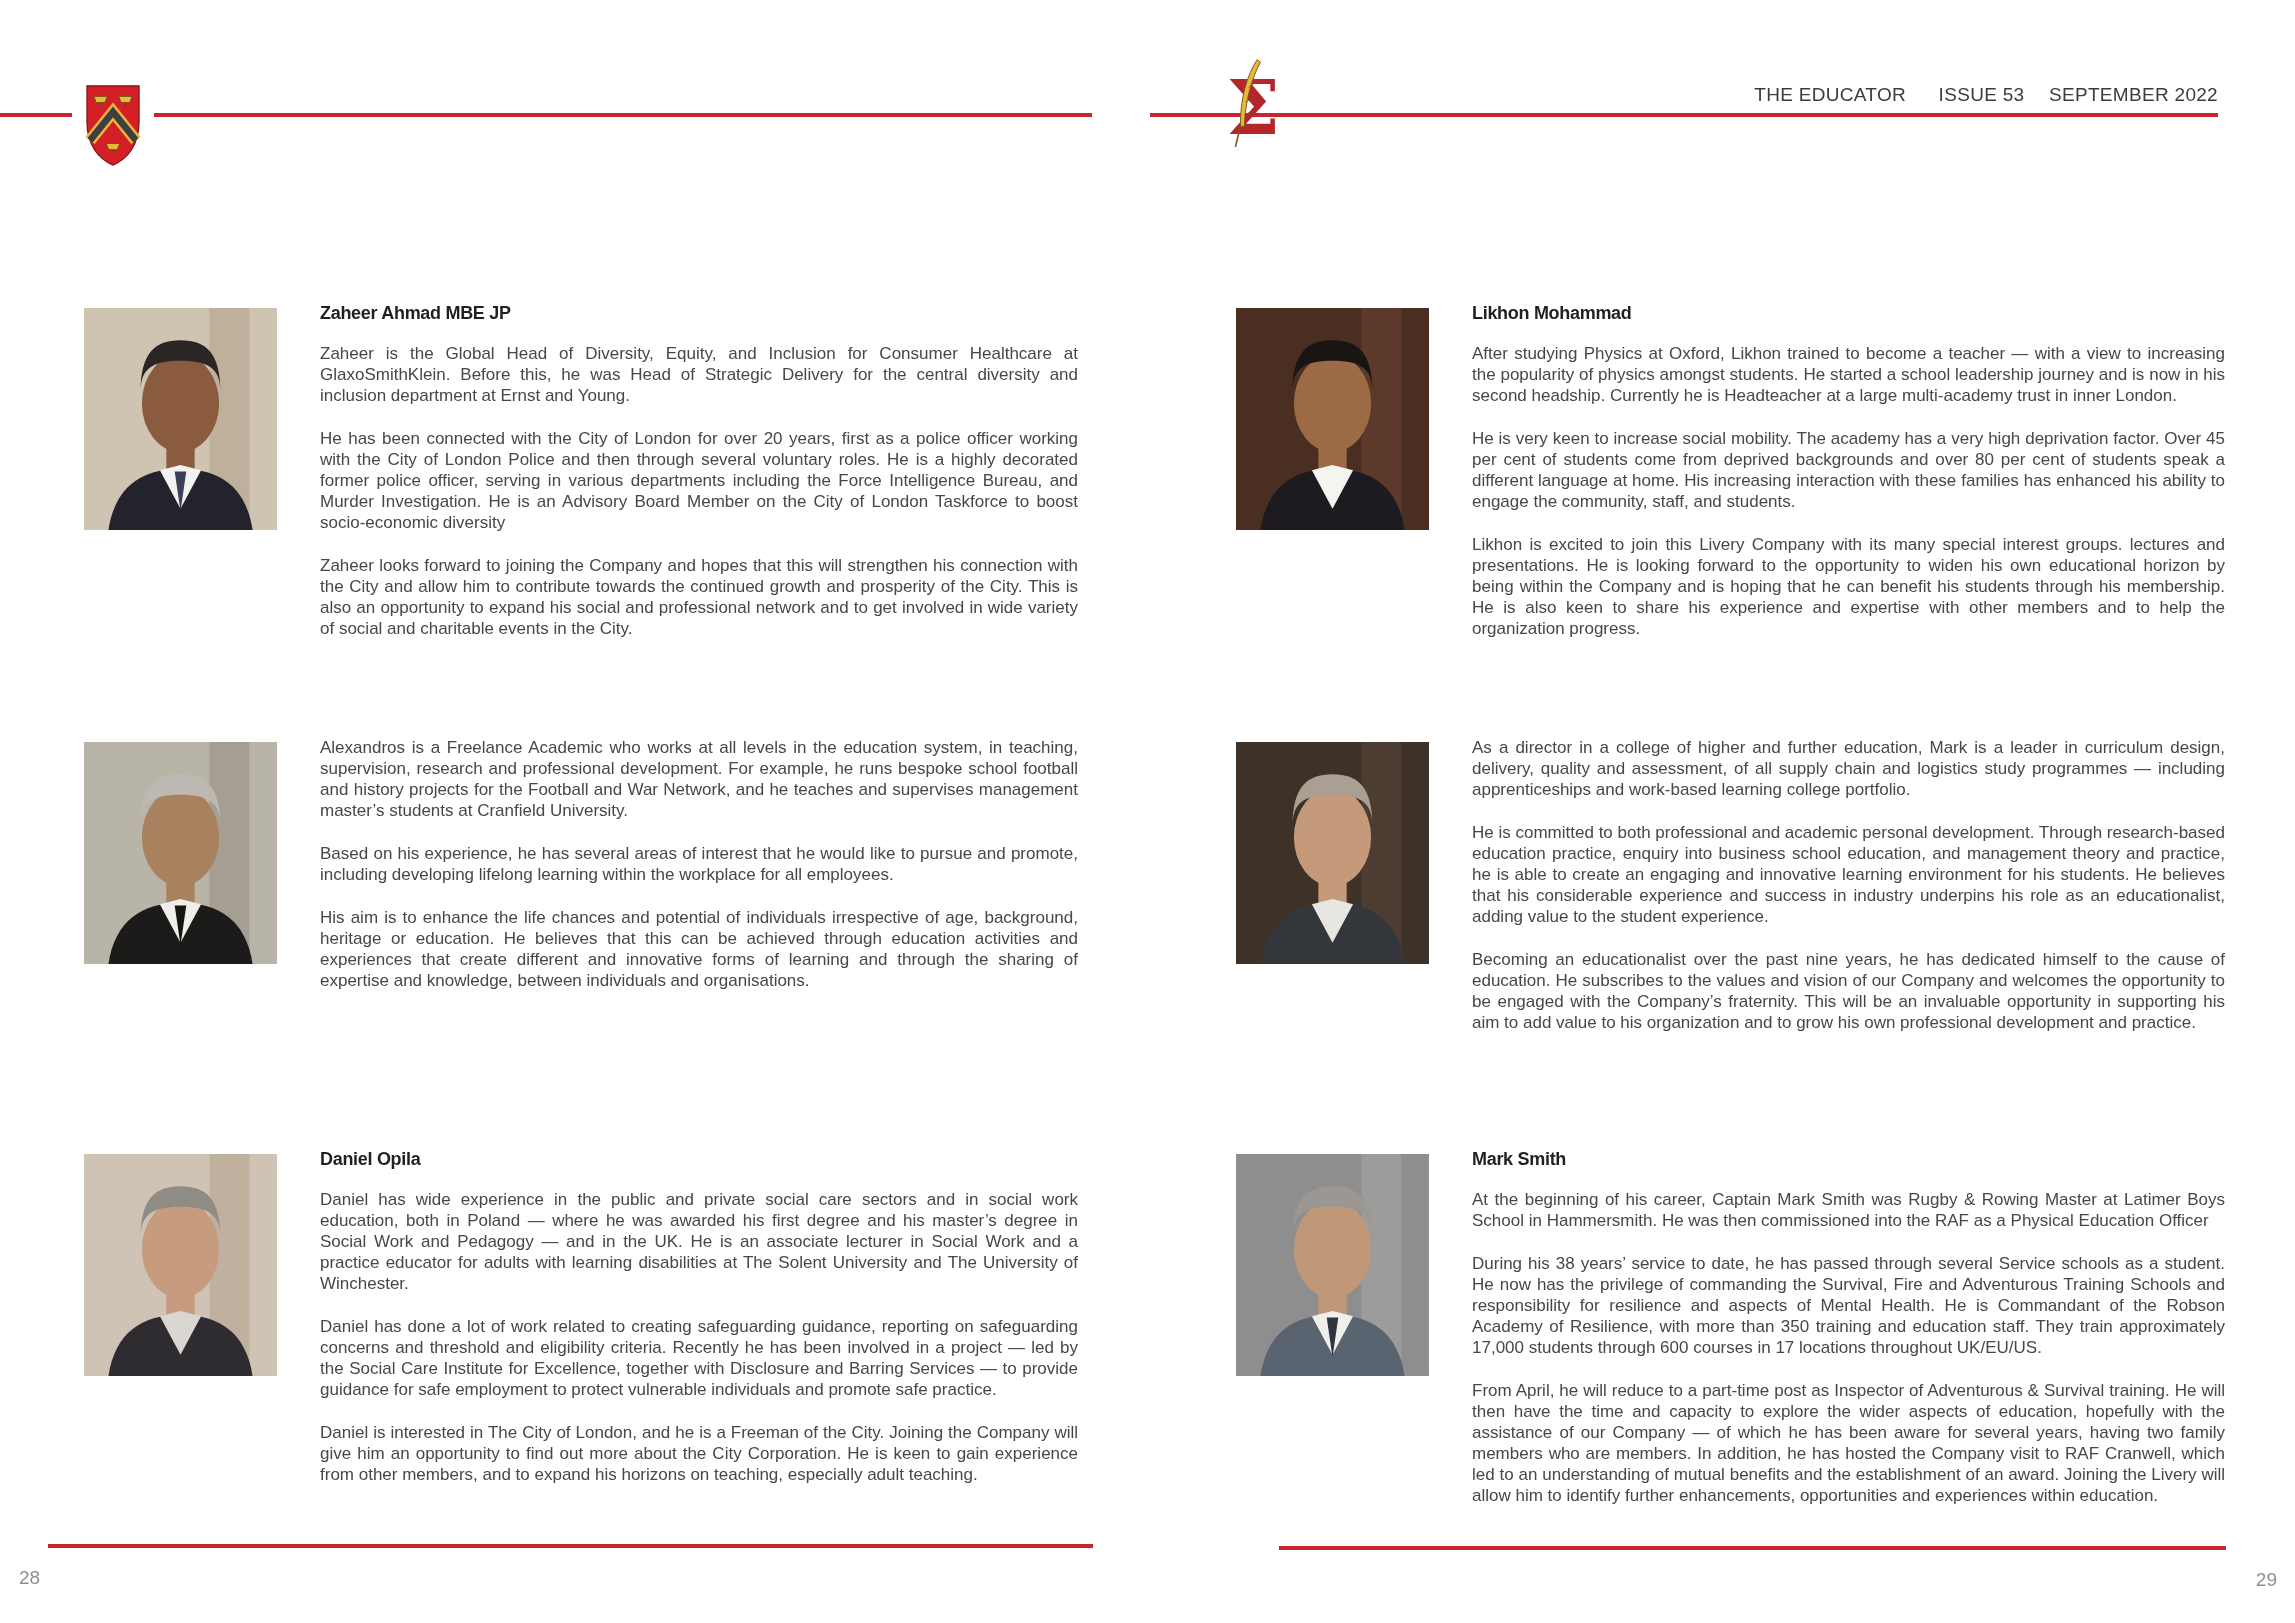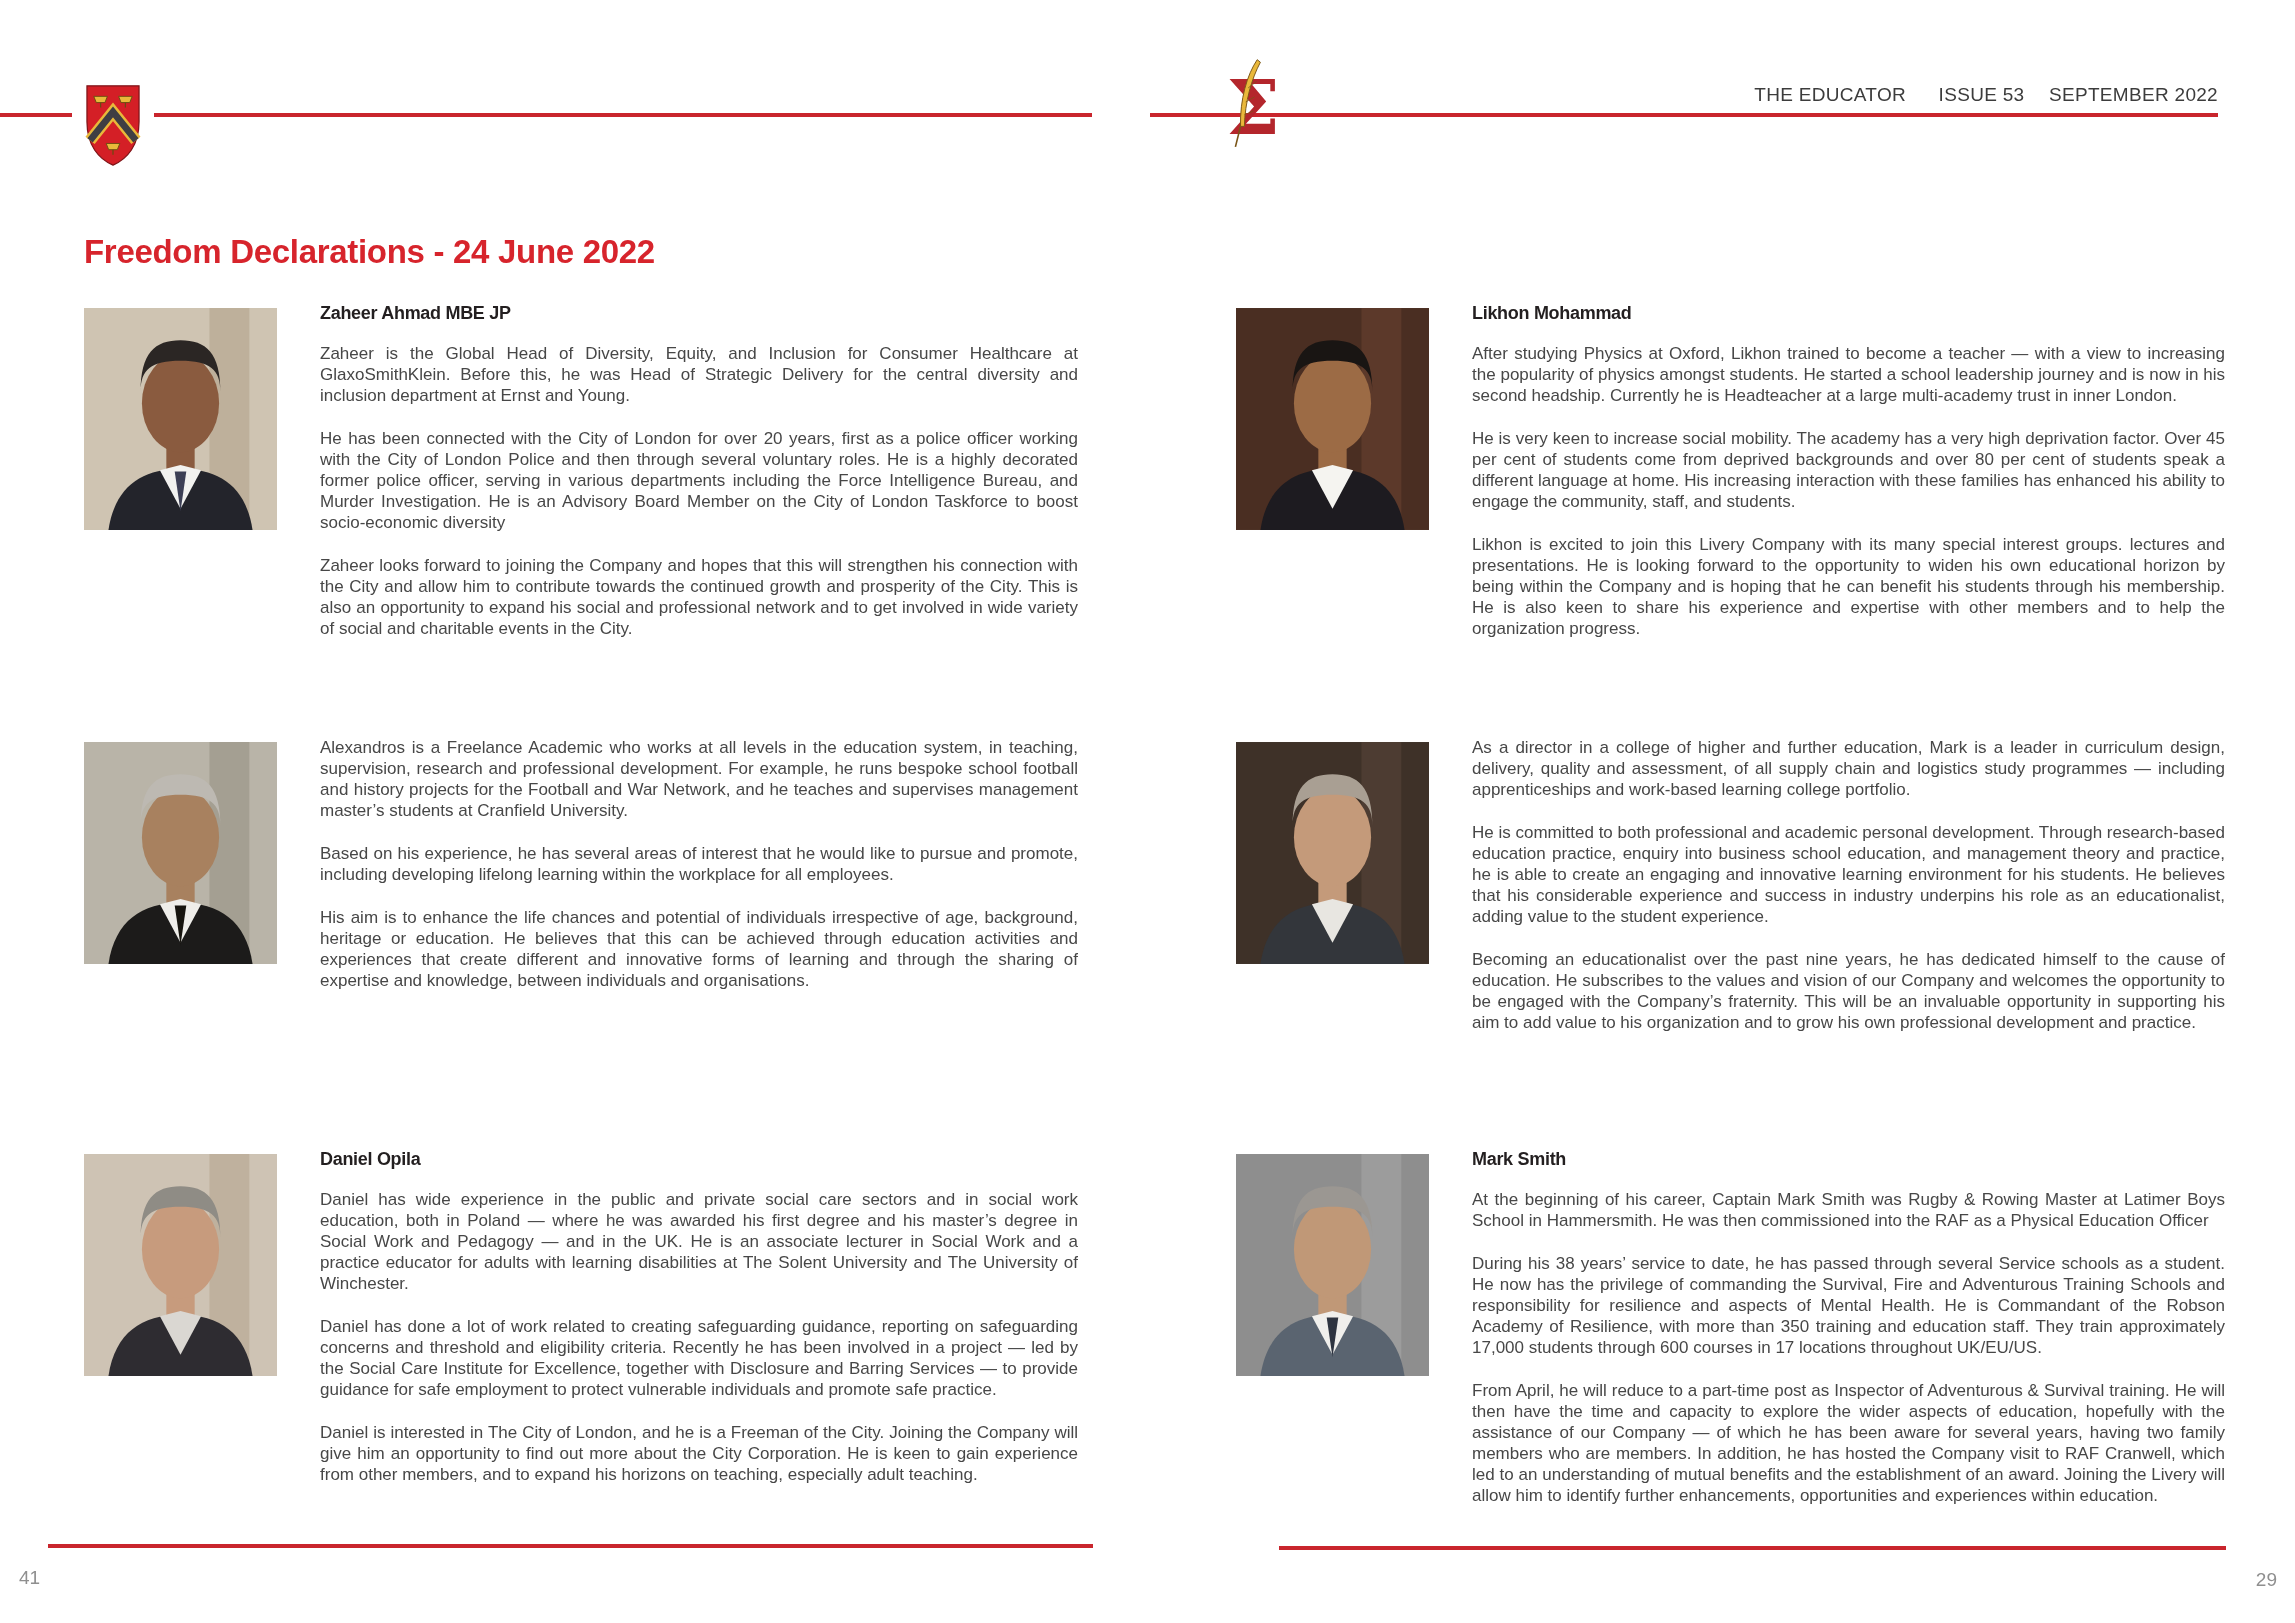--- a/index.html
+++ b/index.html
@@ -107,21 +107,20 @@
       <path d="M38 90 L52 84 M40 70 L54 62 M44 48 L57 38" stroke="#7a5517" stroke-width="1.2" fill="none"></path>
     </svg>
   </div>
 
   <div class="header-meta">
     <span>THE EDUCATOR</span>
     <span class="hm-gap-lg">ISSUE 53</span>
     <span class="hm-gap-sm">SEPTEMBER 2022</span>
   </div>
 
-  <h1 class="page-title">Freedom Declarations - 24 June 2022</h1>
 
   <article class="profile col-left row1">
     <div class="photo">
       <svg viewBox="0 0 300 345" aria-hidden="true">
         <rect width="300" height="345" fill="#cfc4b2"></rect>
         <rect x="195" width="62" height="345" opacity="0.55" fill="#b0a089"></rect>
         <rect x="128" y="195" width="44" height="60" fill="#8a5b3f"></rect>
         <ellipse cx="150" cy="148" rx="60" ry="76" fill="#8a5b3f"></ellipse>
         <path d="M88 130 C88 70 110 50 150 50 C190 50 212 70 212 130 C212 96 196 82 150 82 C104 82 88 96 88 130 Z" fill="#2b2624"></path>
         <path d="M38 345 C48 278 90 250 150 250 C210 250 252 278 262 345 Z" fill="#23242b"></path>
@@ -235,17 +234,17 @@
     <div class="bio">
       <h2>Mark Smith</h2>
       <p>At the beginning of his career, Captain Mark Smith was Rugby &amp; Rowing Master at Latimer Boys School in Hammersmith. He was then commissioned into the RAF as a Physical Education Officer</p>
       <p>During his 38 years’ service to date, he has passed through several Service schools as a student. He now has the privilege of commanding the Survival, Fire and Adventurous Training Schools and responsibility for resilience and aspects of Mental Health. He is Commandant of the Robson Academy of Resilience, with more than 350 training and education staff. They train approximately 17,000 students through 600 courses in 17 locations throughout UK/EU/US.</p>
       <p>From April, he will reduce to a part-time post as Inspector of Adventurous &amp; Survival training. He will then have the time and capacity to explore the wider aspects of education, hopefully with the assistance of our Company — of which he has been aware for several years, having two family members who are members. In addition, he has hosted the Company visit to RAF Cranwell, which led to an understanding of mutual benefits and the establishment of an award. Joining the Livery will allow him to identify further enhancements, opportunities and experiences within education.</p>
     </div>
   </article>
 
   <div class="rule rule-f-left"></div>
   <div class="rule rule-f-right"></div>
-  <div class="pagenum pagenum-left">41</div>
+  <div class="pagenum pagenum-left">28</div>
   <div class="pagenum pagenum-right">29</div>
 
 </div>
 
 
 </body></html>

